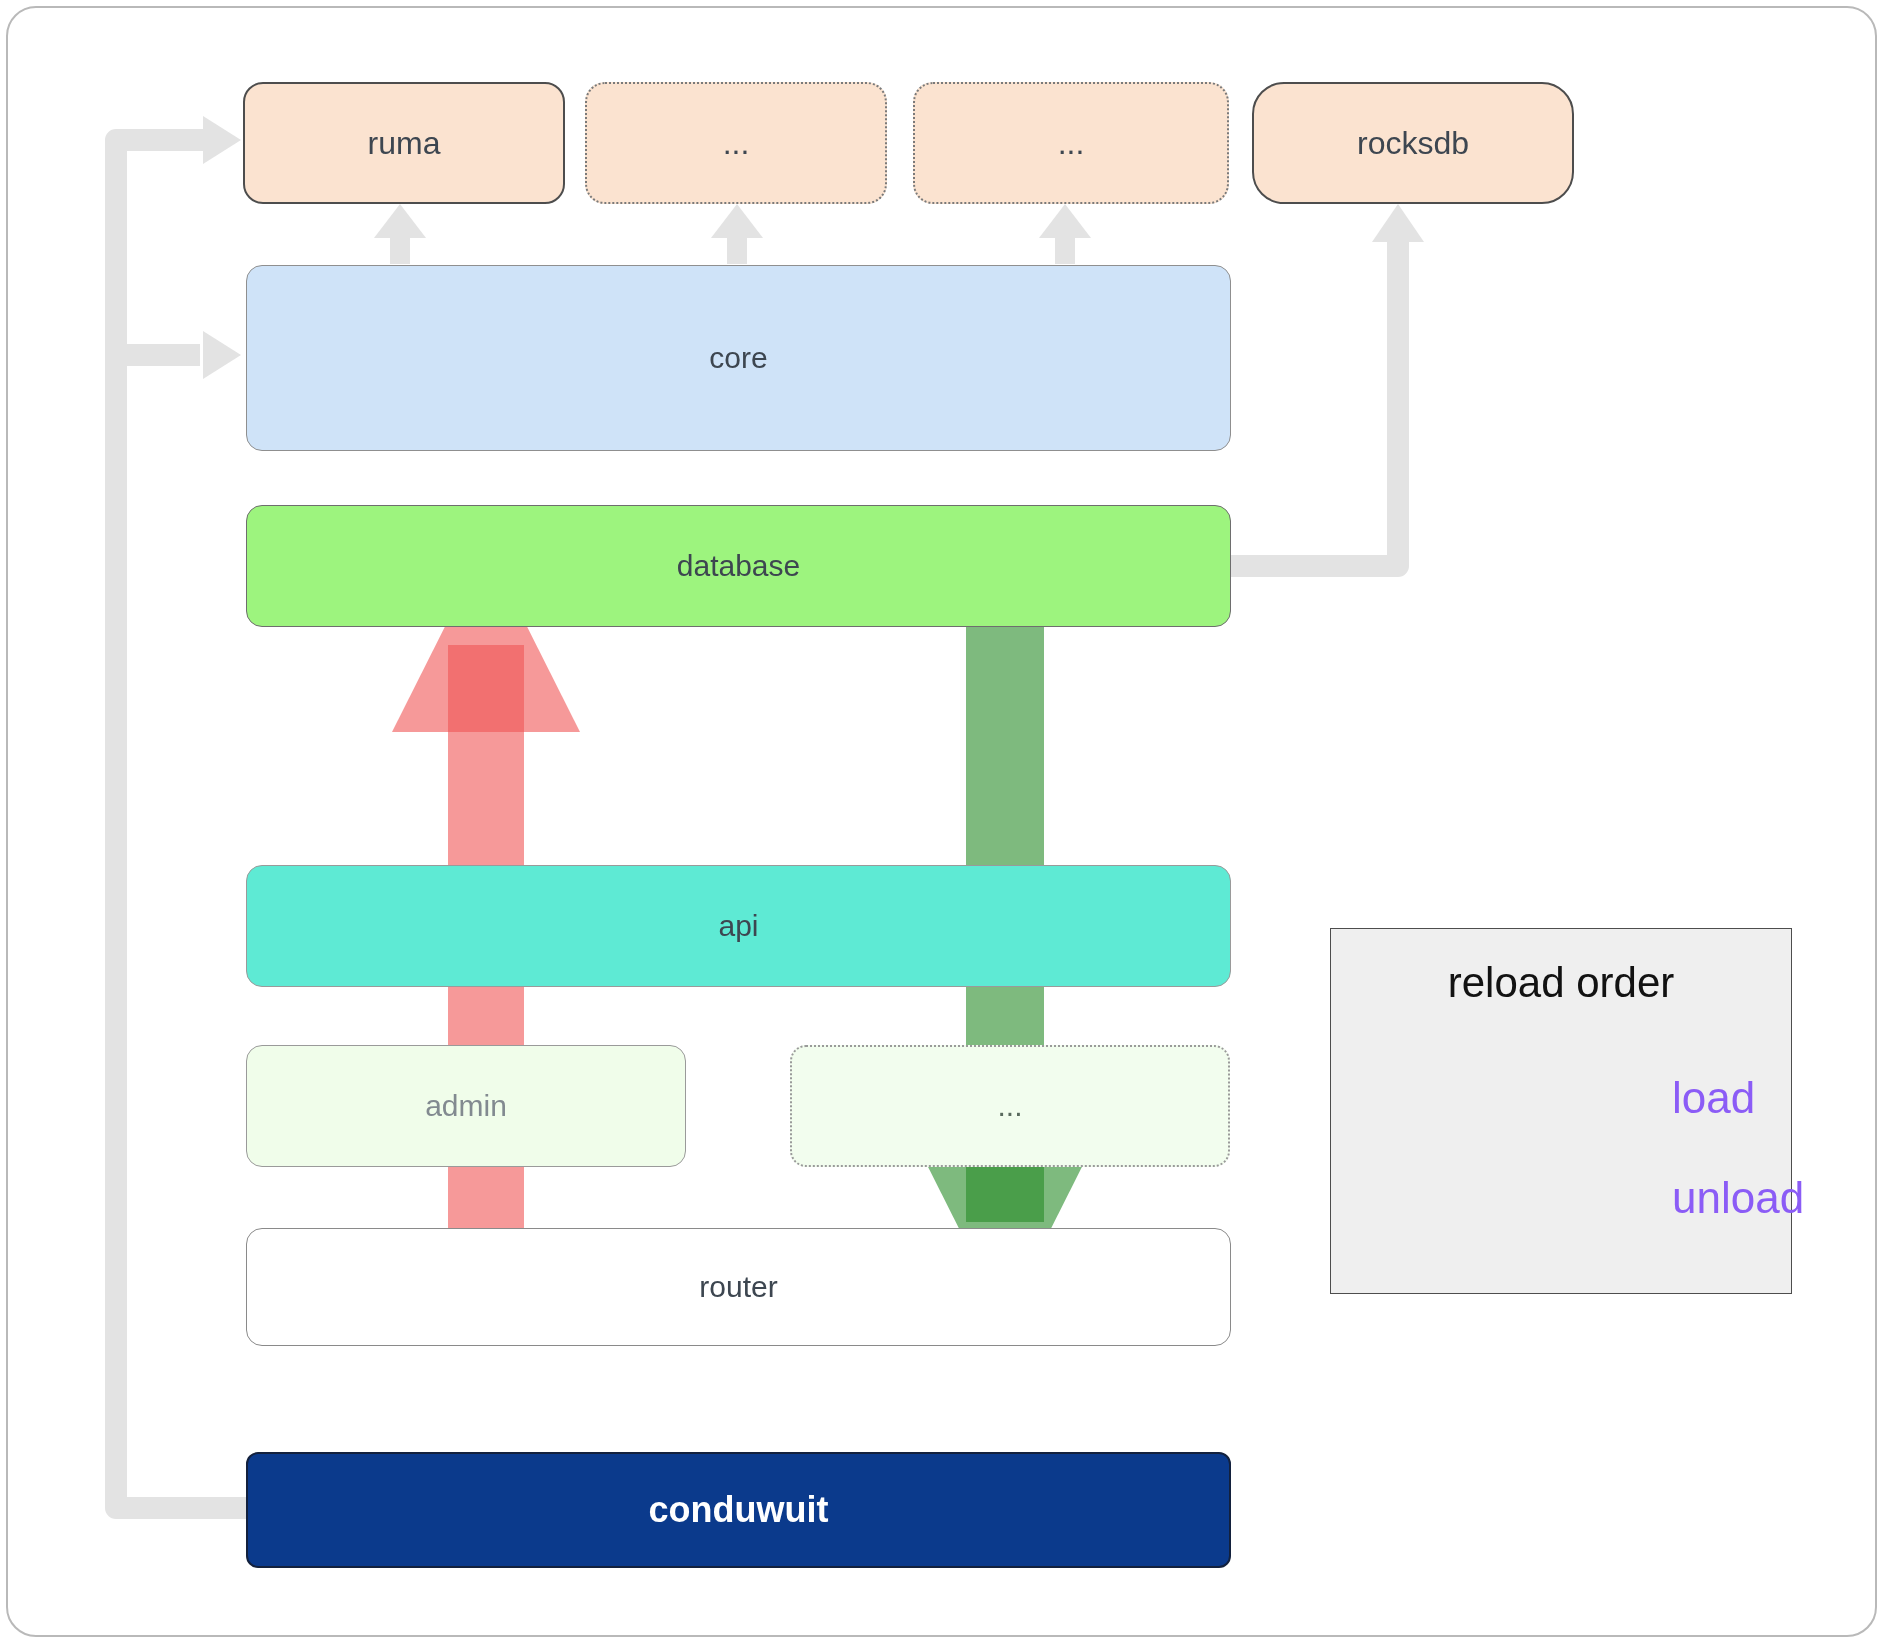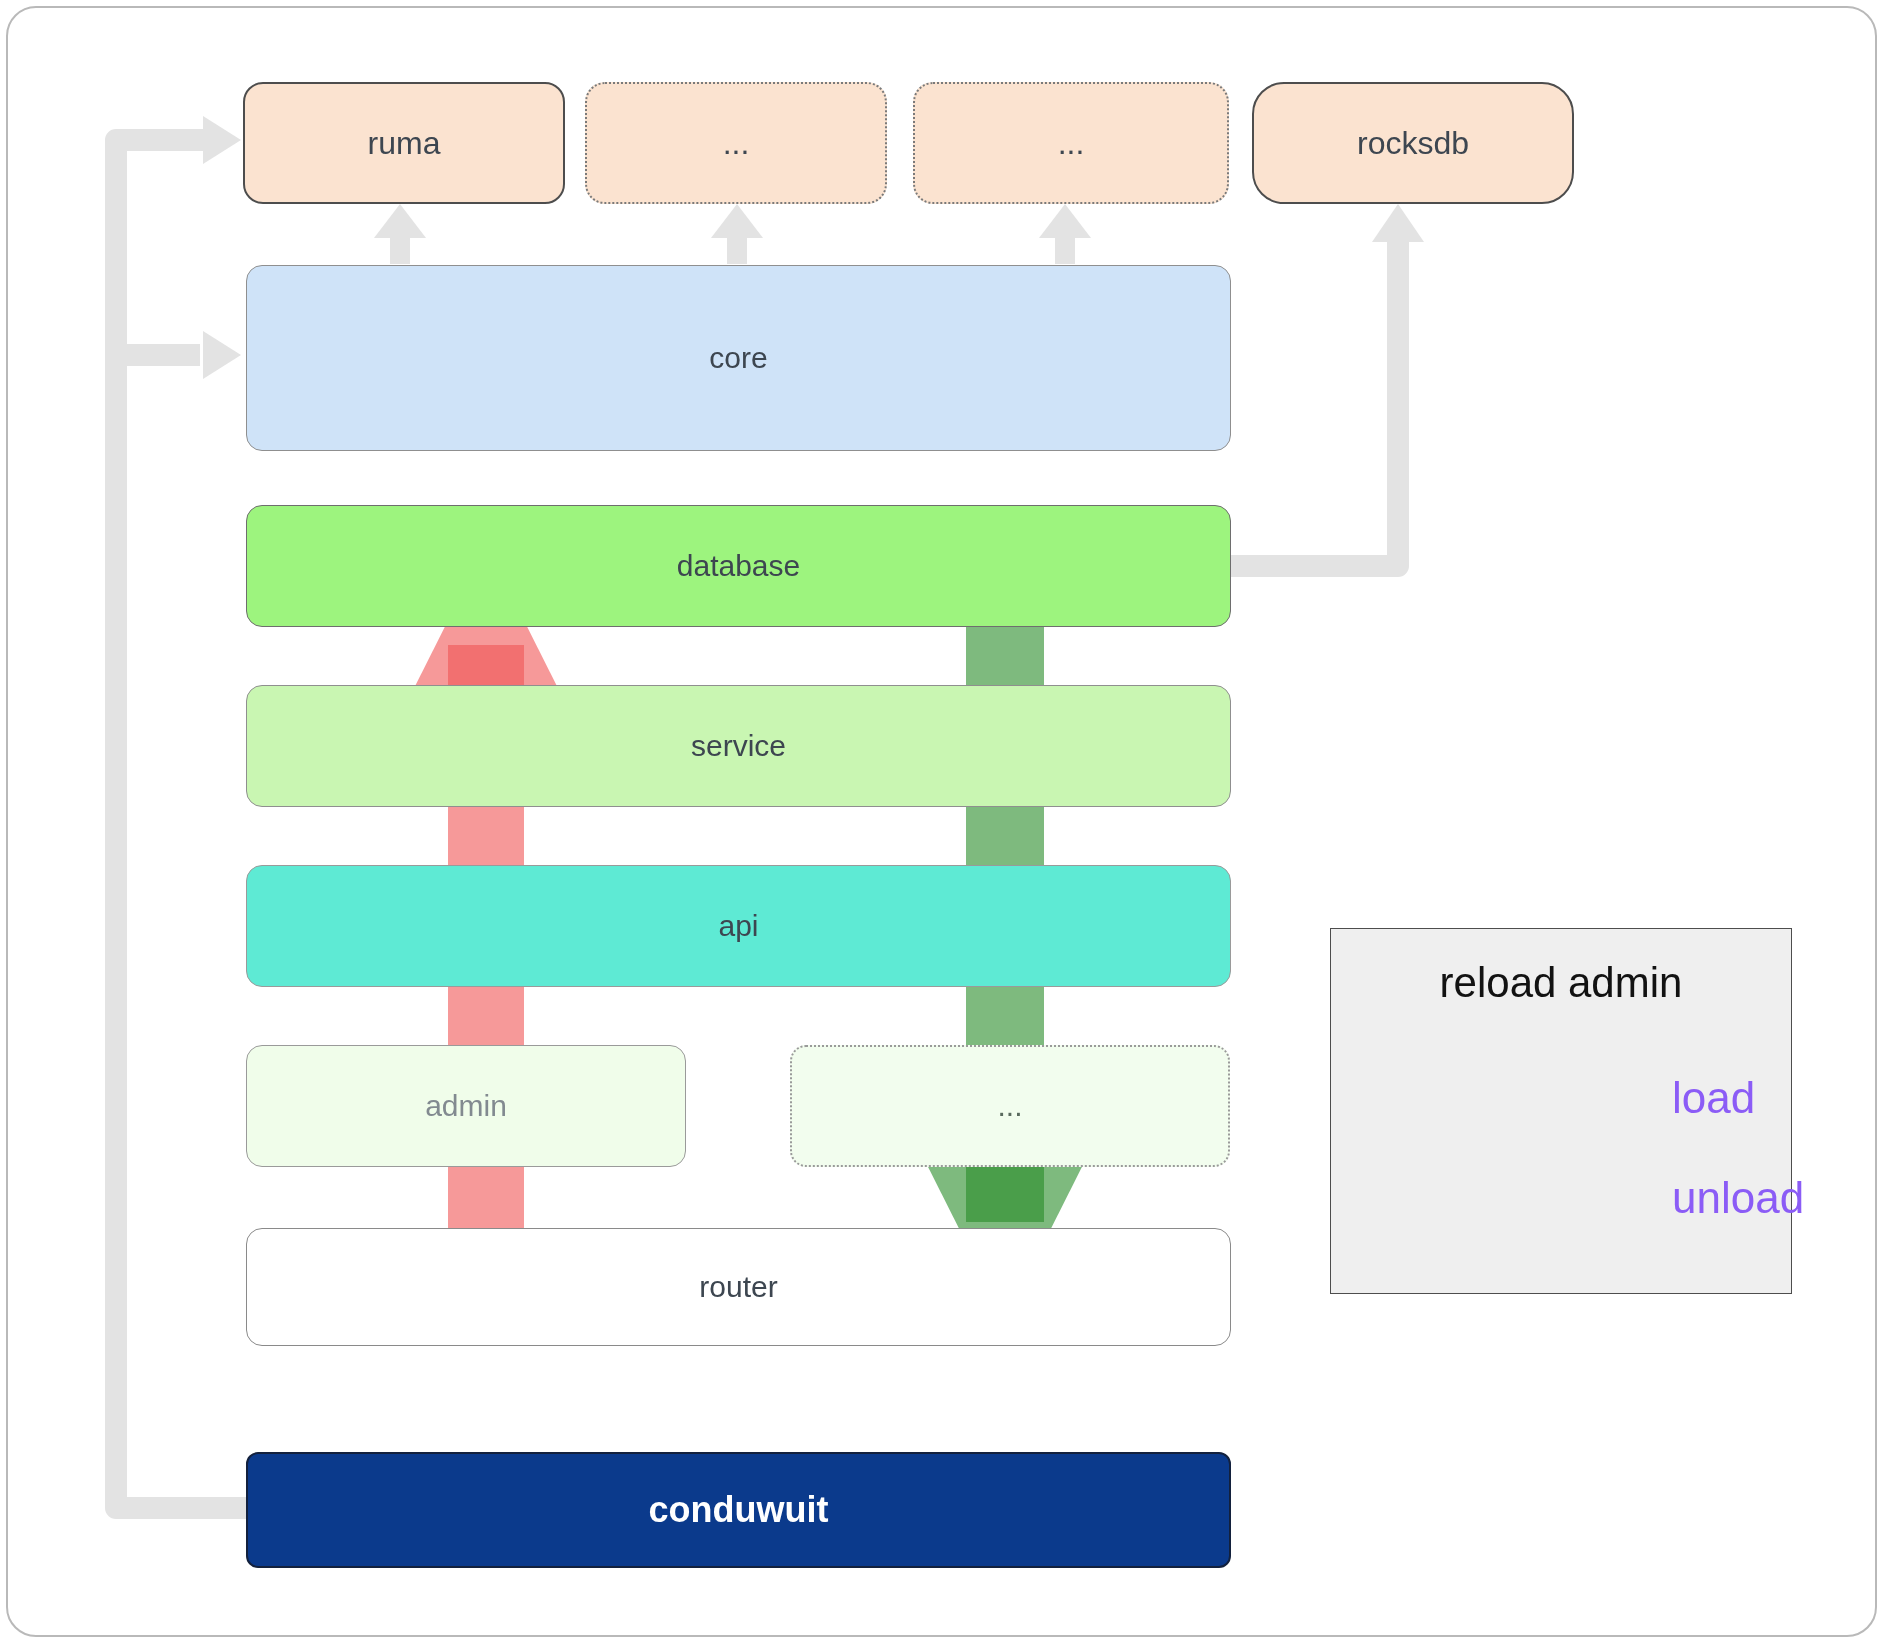--- a/index.html
+++ b/index.html
@@ -96,37 +96,34 @@
   <div class="box box-rocksdb">
     <span>rocksdb</span>
   </div>
 
   <div class="box box-core">
     <span>core</span>
   </div>
   <div class="box box-database">
     <span>database</span>
   </div>
-  <div class="box box-service">
-    <span>service</span>
-  </div>
   <div class="box box-api">
     <span>api</span>
   </div>
   <div class="box box-admin">
     <span>admin</span>
   </div>
   <div class="box box-moresvc">
     <span>...</span>
   </div>
   <div class="box box-router">
     <span>router</span>
   </div>
   <div class="box box-conduwuit">
     <span>conduwuit</span>
   </div>
 
   <div class="legend">
-    <div class="legend-title">reload admin</div>
+    <div class="legend-title">reload order</div>
   </div>
   <div class="legend-label legend-label-load">load</div>
   <div class="legend-label legend-label-unload">unload</div>
 </div>
 
 </body></html>

